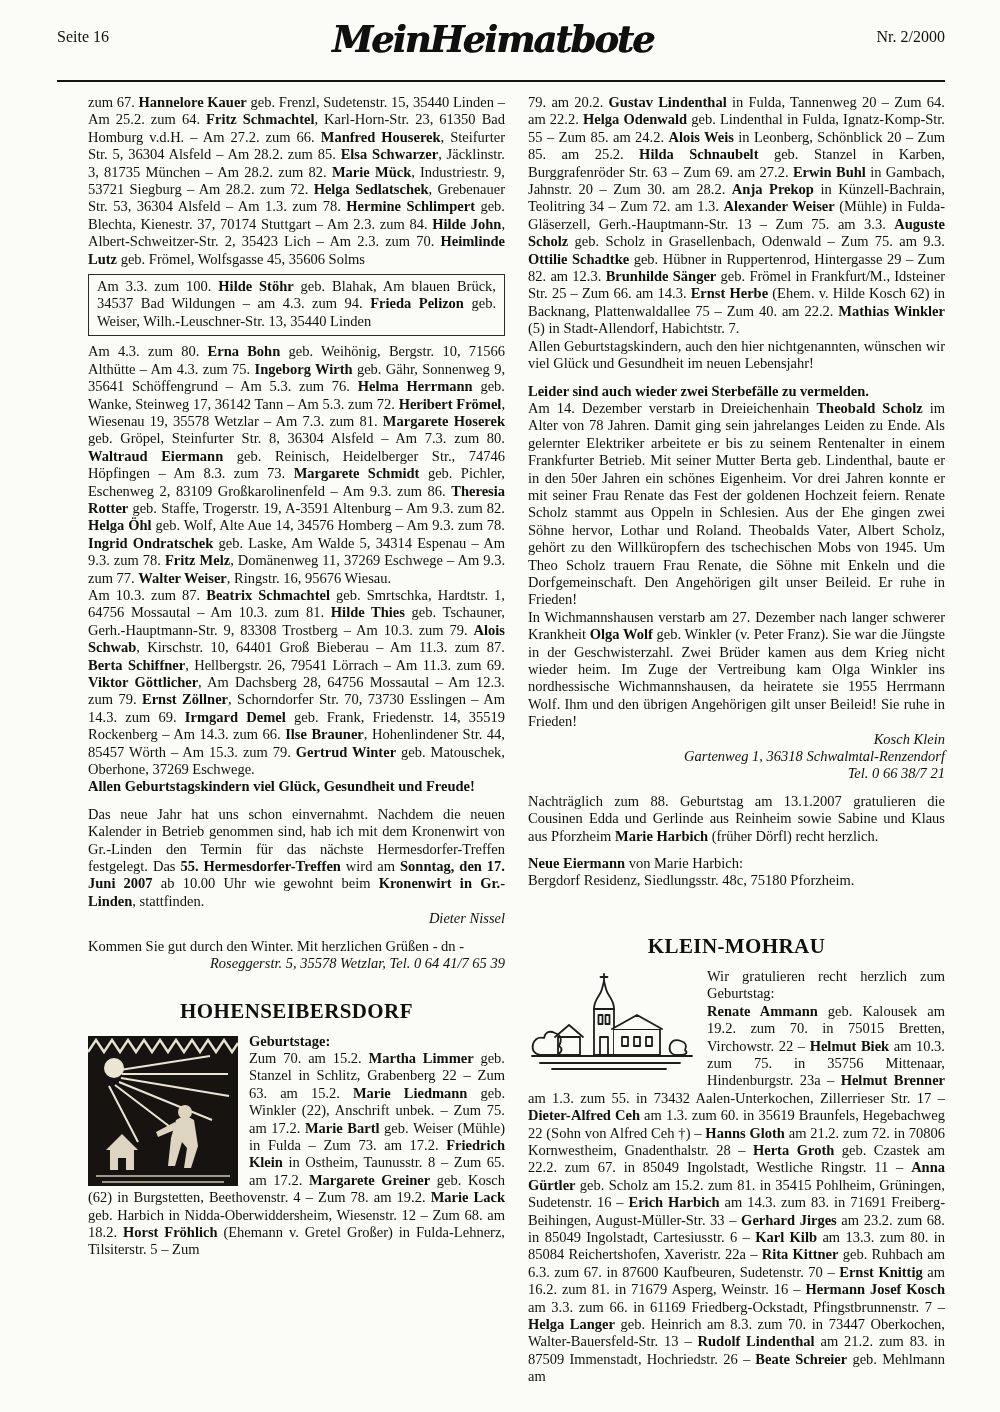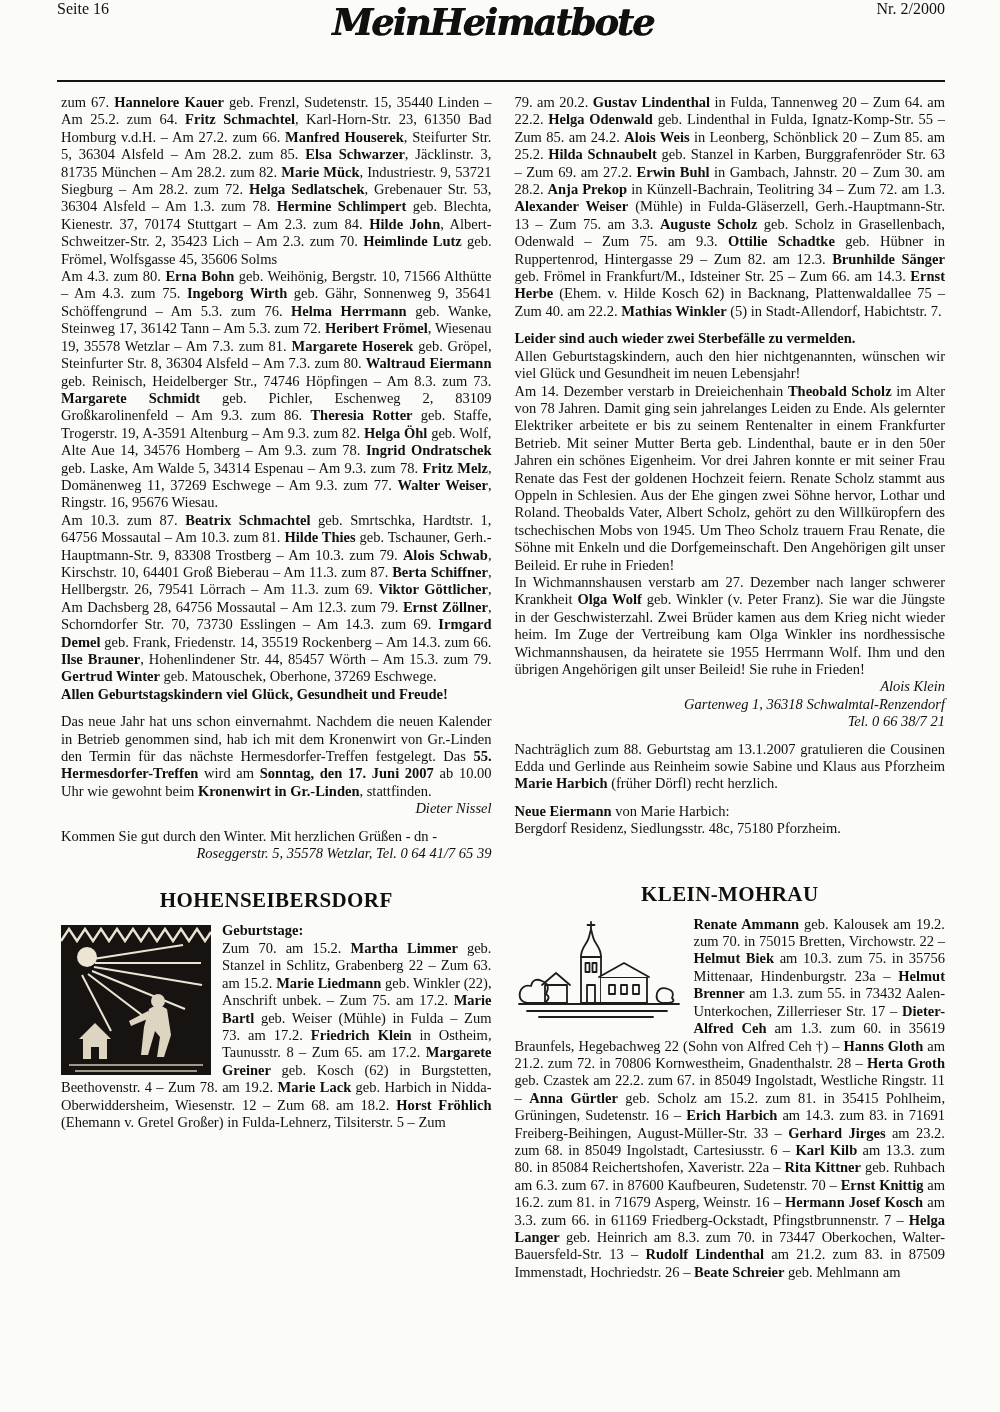--- a/index.html
+++ b/index.html
@@ -1,24 +1,24 @@
 <!DOCTYPE html>
 <html lang="de"><head>
 <meta charset="utf-8">
 <title>Mein Heimatbote – Seite 16</title>
 <style>
   html,body{margin:0;padding:0;background:#fbfbf8;}
   .page{position:relative;width:1000px;height:1412px;background:#fbfbf8;color:#101010;
         font-family:"Liberation Serif","DejaVu Serif",serif;overflow:hidden;margin:0 auto;}
-  .page-header{display:flex;justify-content:space-between;align-items:flex-start;
+  .page-header{display:flex;justify-content:space-between;align-items:center;
         margin:0 55px 0 57px;height:80px;border-bottom:2px solid #141414;}
   .header-label{font-size:16px;padding-bottom:6px;}
   .masthead{font-size:37px;font-weight:bold;font-style:italic;letter-spacing:-2px;
         font-family:"DejaVu Serif",serif;padding-bottom:2px;text-shadow:0.6px 0 0 currentColor;}
-  .columns{display:flex;gap:23px;margin:12px 55px 0 61px;}
+  .columns{display:flex;gap:23px;margin:12px 55px 0 88px;}
   .col{width:50%;min-width:0;}
   .para{margin:0;font-size:14.5px;line-height:17.4px;text-align:justify;}
   .para.bold{font-weight:bold;}
   .para.italic{font-style:italic;}
   .para.align-right{text-align:right;}
   .para.gap-top{margin-top:10px;}
   .boxed{border:1.4px solid #2b2b2b;padding:3px 8px 5px;margin:6px 0 7px;}
   .section-heading{font-size:21px;font-weight:bold;text-align:center;letter-spacing:0.4px;
         margin:26px 0 9px;}
   .section-heading.heading-gap{margin-top:44px;}
@@ -32,20 +32,23 @@
 
 <div class="page">
   <header class="page-header">
     <span class="header-label">Seite 16</span>
     <span class="masthead">MeinHeimatbote</span>
     <span class="header-label">Nr. 2/2000</span>
   </header>
   <main class="columns">
     <section class="col" id="col-left">
         <p class="para">zum 67. <b>Hannelore Kauer</b> geb. Frenzl, Sudetenstr. 15, 35440 Linden – Am 25.2. zum 64. <b>Fritz Schmachtel</b>, Karl-Horn-Str. 23, 61350 Bad Homburg v.d.H. – Am 27.2. zum 66. <b>Manfred Houserek</b>, Steifurter Str. 5, 36304 Alsfeld – Am 28.2. zum 85. <b>Elsa Schwarzer</b>, Jäcklinstr. 3, 81735 München – Am 28.2. zum 82. <b>Marie Mück</b>, Industriestr. 9, 53721 Siegburg – Am 28.2. zum 72. <b>Helga Sedlatschek</b>, Grebenauer Str. 53, 36304 Alsfeld – Am 1.3. zum 78. <b>Hermine Schlimpert</b> geb. Blechta, Kienestr. 37, 70174 Stuttgart – Am 2.3. zum 84. <b>Hilde John</b>, Albert-Schweitzer-Str. 2, 35423 Lich – Am 2.3. zum 70. <b>Heimlinde Lutz</b> geb. Frömel, Wolfsgasse 45, 35606 Solms</p>
+        <div class="boxed">
+          <p class="para">Am 3.3. zum 100. <b>Hilde Stöhr</b> geb. Blahak, Am blauen Brück, 34537 Bad Wildungen – am 4.3. zum 94. <b>Frieda Pelizon</b> geb. Weiser, Wilh.-Leuschner-Str. 13, 35440 Linden</p>
+        </div>
         <p class="para">Am 4.3. zum 80. <b>Erna Bohn</b> geb. Weihönig, Bergstr. 10, 71566 Althütte – Am 4.3. zum 75. <b>Ingeborg Wirth</b> geb. Gähr, Sonnenweg 9, 35641 Schöffengrund – Am 5.3. zum 76. <b>Helma Herrmann</b> geb. Wanke, Steinweg 17, 36142 Tann – Am 5.3. zum 72. <b>Heribert Frömel</b>, Wiesenau 19, 35578 Wetzlar – Am 7.3. zum 81. <b>Margarete Hoserek</b> geb. Gröpel, Steinfurter Str. 8, 36304 Alsfeld – Am 7.3. zum 80. <b>Waltraud Eiermann</b> geb. Reinisch, Heidelberger Str., 74746 Höpfingen – Am 8.3. zum 73. <b>Margarete Schmidt</b> geb. Pichler, Eschenweg 2, 83109 Großkarolinenfeld – Am 9.3. zum 86. <b>Theresia Rotter</b> geb. Staffe, Trogerstr. 19, A-3591 Altenburg – Am 9.3. zum 82. <b>Helga Öhl</b> geb. Wolf, Alte Aue 14, 34576 Homberg – Am 9.3. zum 78. <b>Ingrid Ondratschek</b> geb. Laske, Am Walde 5, 34314 Espenau – Am 9.3. zum 78. <b>Fritz Melz</b>, Domänenweg 11, 37269 Eschwege – Am 9.3. zum 77. <b>Walter Weiser</b>, Ringstr. 16, 95676 Wiesau.</p>
         <p class="para">Am 10.3. zum 87. <b>Beatrix Schmachtel</b> geb. Smrtschka, Hardtstr. 1, 64756 Mossautal – Am 10.3. zum 81. <b>Hilde Thies</b> geb. Tschauner, Gerh.-Hauptmann-Str. 9, 83308 Trostberg – Am 10.3. zum 79. <b>Alois Schwab</b>, Kirschstr. 10, 64401 Groß Bieberau – Am 11.3. zum 87. <b>Berta Schiffner</b>, Hellbergstr. 26, 79541 Lörrach – Am 11.3. zum 69. <b>Viktor Göttlicher</b>, Am Dachsberg 28, 64756 Mossautal – Am 12.3. zum 79. <b>Ernst Zöllner</b>, Schorndorfer Str. 70, 73730 Esslingen – Am 14.3. zum 69. <b>Irmgard Demel</b> geb. Frank, Friedenstr. 14, 35519 Rockenberg – Am 14.3. zum 66. <b>Ilse Brauner</b>, Hohenlindener Str. 44, 85457 Wörth – Am 15.3. zum 79. <b>Gertrud Winter</b> geb. Matouschek, Oberhone, 37269 Eschwege.</p>
         <p class="para bold">Allen Geburtstagskindern viel Glück, Gesundheit und Freude!</p>
         <p class="para gap-top">Das neue Jahr hat uns schon einvernahmt. Nachdem die neuen Kalender in Betrieb genommen sind, hab ich mit dem Kronenwirt von Gr.-Linden den Termin für das nächste Hermesdorfer-Treffen festgelegt. Das <b>55. Hermesdorfer-Treffen</b> wird am <b>Sonntag, den 17. Juni 2007</b> ab 10.00 Uhr wie gewohnt beim <b>Kronenwirt in Gr.-Linden</b>, stattfinden.</p>
         <p class="para italic align-right">Dieter Nissel</p>
         <p class="para gap-top">Kommen Sie gut durch den Winter. Mit herzlichen Grüßen    - dn -</p>
         <p class="para italic align-right">Roseggerstr. 5, 35578 Wetzlar, Tel. 0 64 41/7 65 39</p>
         <h2 class="section-heading">HOHENSEIBERSDORF</h2>
         <div class="figure-section">
   <span class="figure fig-woodcut" aria-hidden="true">
@@ -76,25 +79,25 @@
         <line x1="14" y1="146" x2="136" y2="146"></line>
       </g>
     </svg>
   </span>
 <p class="para bold">Geburtstage:</p>
           <p class="para">Zum 70. am 15.2. <b>Martha Limmer</b> geb. Stanzel in Schlitz, Grabenberg 22 – Zum 63. am 15.2. <b>Marie Liedmann</b> geb. Winkler (22), Anschrift unbek. – Zum 75. am 17.2. <b>Marie Bartl</b> geb. Weiser (Mühle) in Fulda – Zum 73. am 17.2. <b>Friedrich Klein</b> in Ostheim, Taunusstr. 8 – Zum 65. am 17.2. <b>Margarete Greiner</b> geb. Kosch (62) in Burgstetten, Beethovenstr. 4 – Zum 78. am 19.2. <b>Marie Lack</b> geb. Harbich in Nidda-Oberwiddersheim, Wiesenstr. 12 – Zum 68. am 18.2. <b>Horst Fröhlich</b> (Ehemann v. Gretel Großer) in Fulda-Lehnerz, Tilsiterstr. 5 – Zum</p>
         </div>
       </section>
     <section class="col" id="col-right">
         <p class="para">79. am 20.2. <b>Gustav Lindenthal</b> in Fulda, Tannenweg 20 – Zum 64. am 22.2. <b>Helga Odenwald</b> geb. Lindenthal in Fulda, Ignatz-Komp-Str. 55 – Zum 85. am 24.2. <b>Alois Weis</b> in Leonberg, Schönblick 20 – Zum 85. am 25.2. <b>Hilda Schnaubelt</b> geb. Stanzel in Karben, Burggrafenröder Str. 63 – Zum 69. am 27.2. <b>Erwin Buhl</b> in Gambach, Jahnstr. 20 – Zum 30. am 28.2. <b>Anja Prekop</b> in Künzell-Bachrain, Teolitring 34 – Zum 72. am 1.3. <b>Alexander Weiser</b> (Mühle) in Fulda-Gläserzell, Gerh.-Hauptmann-Str. 13 – Zum 75. am 3.3. <b>Auguste Scholz</b> geb. Scholz in Grasellenbach, Odenwald – Zum 75. am 9.3. <b>Ottilie Schadtke</b> geb. Hübner in Ruppertenrod, Hintergasse 29 – Zum 82. am 12.3. <b>Brunhilde Sänger</b> geb. Frömel in Frankfurt/M., Idsteiner Str. 25 – Zum 66. am 14.3. <b>Ernst Herbe</b> (Ehem. v. Hilde Kosch 62) in Backnang, Plattenwaldallee 75 – Zum 40. am 22.2. <b>Mathias Winkler</b> (5) in Stadt-Allendorf, Habichtstr. 7.</p>
+        <p class="para">Allen Geburtstagskindern, auch den hier nichtgenannten, wünschen wir viel Glück und Gesundheit im neuen Lebensjahr!</p>
         <p class="para bold gap-top">Leider sind auch wieder zwei Sterbefälle zu vermelden.</p>
-        <p class="para">Allen Geburtstagskindern, auch den hier nichtgenannten, wünschen wir viel Glück und Gesundheit im neuen Lebensjahr!</p>
         <p class="para">Am 14. Dezember verstarb in Dreieichenhain <b>Theobald Scholz</b> im Alter von 78 Jahren. Damit ging sein jahrelanges Leiden zu Ende. Als gelernter Elektriker arbeitete er bis zu seinem Rentenalter in einem Frankfurter Betrieb. Mit seiner Mutter Berta geb. Lindenthal, baute er in den 50er Jahren ein schönes Eigenheim. Vor drei Jahren konnte er mit seiner Frau Renate das Fest der goldenen Hochzeit feiern. Renate Scholz stammt aus Oppeln in Schlesien. Aus der Ehe gingen zwei Söhne hervor, Lothar und Roland. Theobalds Vater, Albert Scholz, gehört zu den Willküropfern des tschechischen Mobs von 1945. Um Theo Scholz trauern Frau Renate, die Söhne mit Enkeln und die Dorfgemeinschaft. Den Angehörigen gilt unser Beileid. Er ruhe in Frieden!</p>
         <p class="para">In Wichmannshausen verstarb am 27. Dezember nach langer schwerer Krankheit <b>Olga Wolf</b> geb. Winkler (v. Peter Franz). Sie war die Jüngste in der Geschwisterzahl. Zwei Brüder kamen aus dem Krieg nicht wieder heim. Im Zuge der Vertreibung kam Olga Winkler ins nordhessische Wichmannshausen, da heiratete sie 1955 Herrmann Wolf. Ihm und den übrigen Angehörigen gilt unser Beileid! Sie ruhe in Frieden!</p>
-        <p class="para italic align-right">Alois Klein</p>
+        <p class="para italic align-right">Kosch Klein</p>
         <p class="para italic align-right">Gartenweg 1, 36318 Schwalmtal-Renzendorf</p>
         <p class="para italic align-right">Tel. 0 66 38/7 21</p>
         <p class="para gap-top">Nachträglich zum 88. Geburtstag am 13.1.2007 gratulieren die Cousinen Edda und Gerlinde aus Reinheim sowie Sabine und Klaus aus Pforzheim <b>Marie Harbich</b> (früher Dörfl) recht herzlich.</p>
         <p class="para gap-top"><b>Neue Eiermann</b> von Marie Harbich:</p>
         <p class="para">Bergdorf Residenz, Siedlungsstr. 48c, 75180 Pforzheim.</p>
         <h2 class="section-heading heading-gap">KLEIN-MOHRAU</h2>
         <div class="figure-section">
   <span class="figure fig-church" aria-hidden="true">
     <svg viewBox="0 0 168 106" xmlns="http://www.w3.org/2000/svg">
       <rect width="168" height="106" fill="#fbfbf8"></rect>
@@ -114,17 +117,18 @@
         <rect x="30" y="66" width="22" height="18" fill="#fbfbf8"></rect>
         <path d="M27 66 L41 54 L55 66"></path>
         <path d="M12 84 q-9 -2 -7 -11 q3 -8 11 -6 q2 -9 11 -5 q9 3 4 13 q6 4 -2 9 z"></path>
         <path d="M147 84 q-7 -2 -5 -10 q3 -7 11 -4 q7 2 4 9 q4 4 -3 5 z"></path>
         <line x1="4" y1="85" x2="164" y2="85"></line>
         <line x1="12" y1="92" x2="152" y2="92"></line>
         <line x1="24" y1="98" x2="138" y2="98"></line>
       </g>
     </svg>
   </span>
+<p class="para">Wir gratulieren recht herzlich zum Geburtstag:</p>
           <p class="para"><b>Renate Ammann</b> geb. Kalousek am 19.2. zum 70. in 75015 Bretten, Virchowstr. 22 – <b>Helmut Biek</b> am 10.3. zum 75. in 35756 Mittenaar, Hindenburgstr. 23a – <b>Helmut Brenner</b> am 1.3. zum 55. in 73432 Aalen-Unterkochen, Zillerrieser Str. 17 – <b>Dieter-Alfred Ceh</b> am 1.3. zum 60. in 35619 Braunfels, Hegebachweg 22 (Sohn von Alfred Ceh †) – <b>Hanns Gloth</b> am 21.2. zum 72. in 70806 Kornwestheim, Gnadenthalstr. 28 – <b>Herta Groth</b> geb. Czastek am 22.2. zum 67. in 85049 Ingolstadt, Westliche Ringstr. 11 – <b>Anna Gürtler</b> geb. Scholz am 15.2. zum 81. in 35415 Pohlheim, Grüningen, Sudetenstr. 16 – <b>Erich Harbich</b> am 14.3. zum 83. in 71691 Freiberg-Beihingen, August-Müller-Str. 33 – <b>Gerhard Jirges</b> am 23.2. zum 68. in 85049 Ingolstadt, Cartesiusstr. 6 – <b>Karl Kilb</b> am 13.3. zum 80. in 85084 Reichertshofen, Xaveristr. 22a – <b>Rita Kittner</b> geb. Ruhbach am 6.3. zum 67. in 87600 Kaufbeuren, Sudetenstr. 70 – <b>Ernst Knittig</b> am 16.2. zum 81. in 71679 Asperg, Weinstr. 16 – <b>Hermann Josef Kosch</b> am 3.3. zum 66. in 61169 Friedberg-Ockstadt, Pfingstbrunnenstr. 7 – <b>Helga Langer</b> geb. Heinrich am 8.3. zum 70. in 73447 Oberkochen, Walter-Bauersfeld-Str. 13 – <b>Rudolf Lindenthal</b> am 21.2. zum 83. in 87509 Immenstadt, Hochriedstr. 26 – <b>Beate Schreier</b> geb. Mehlmann am</p>
         </div>
       </section>
   </main>
 </div>
 
 </body></html>

